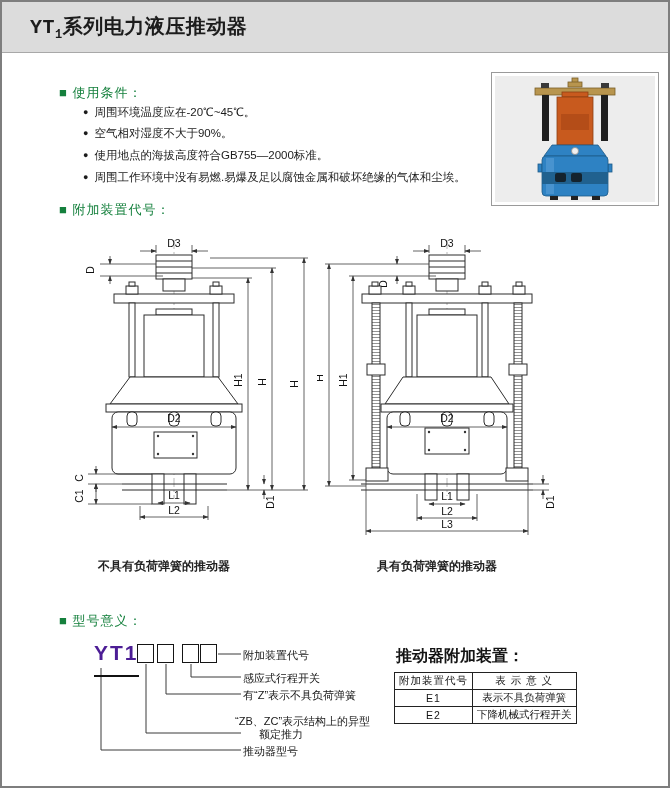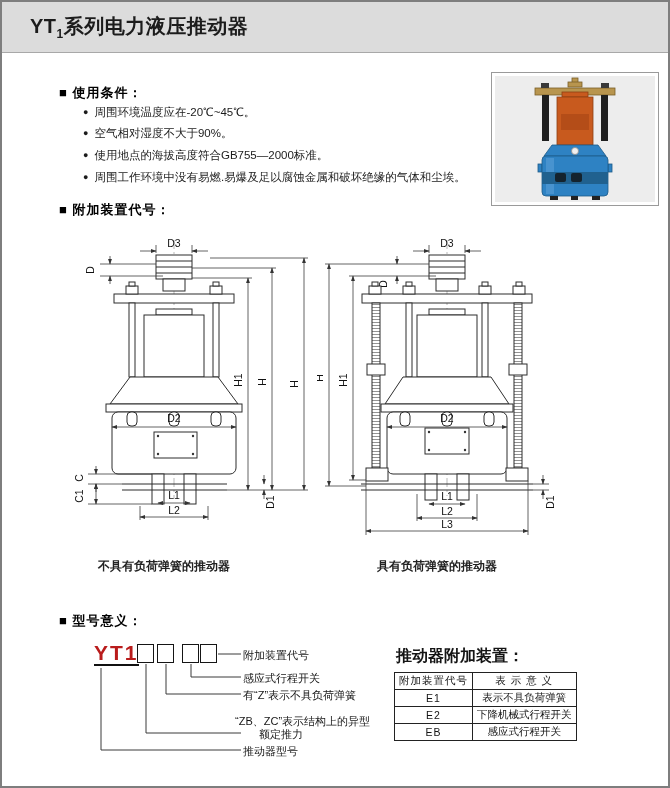--- a/index.html
+++ b/index.html
@@ -1,38 +1,38 @@
 <!DOCTYPE html>
 <html><head>
 <meta charset="utf-8">
 <style>
   html,body{margin:0;padding:0;background:#ffffff;}
   .page{position:relative;width:670px;height:788px;box-sizing:border-box;
         border:2px solid #7e7e7e;background:#fff;overflow:hidden;
         font-family:"Liberation Sans",sans-serif;color:#1a1a1a;}
   .header-band{position:absolute;left:0;top:0;right:0;height:51px;background:#dcdcdc;
         border-bottom:1px solid #a8a8a8;display:flex;align-items:center;
-        padding-left:28px;box-sizing:border-box;}
+        padding-left:28px;box-sizing:border-box;font-family:Liberation Mono, monospace;}
   .page-title{font-size:20px;font-weight:bold;color:#1c1c1c;letter-spacing:.5px;}
   .page-title sub{font-size:12px;}
-  .sec-heading{position:absolute;font-size:13px;font-weight:bold;color:#000000;letter-spacing:1px;}
+  .sec-heading{position:absolute;font-size:13px;font-weight:normal;color:#15803d;letter-spacing:1px;}
   .bullet-item{position:absolute;left:58px;font-size:11.5px;color:#1b1b1b;white-space:nowrap;margin-left:23px;}
   .bullet-item .b{font-size:9px;margin-right:6px;vertical-align:1px;}
   .caption{position:absolute;width:200px;text-align:center;font-size:12px;font-weight:bold;color:#222;}
   .photo-box{position:absolute;left:489px;top:70px;width:168px;height:134px;box-sizing:border-box;
         border:1px solid #9a9a9a;background:#fff;padding:3px;}
   .drawing{position:absolute;}
   svg text{font-family:"Liberation Sans",sans-serif;}
   .dl{font-size:10.5px;fill:#111;}
   .ol{stroke:#2d2d2d;stroke-width:1;fill:none;}
   .dim{stroke:#3c3c3c;stroke-width:.8;fill:none;}
   .cl{stroke:#999;stroke-width:.7;stroke-dasharray:9 3 2 3;}
   .model-wrap{position:absolute;left:55px;top:610px;width:335px;height:170px;}
   .model-prefix{position:absolute;left:37px;top:30px;font-size:21px;font-weight:bold;
-        letter-spacing:2px;color:#b91c1c;border-bottom:2px solid #111;padding-bottom:1px;line-height:1;}
+        letter-spacing:2px;color:#4c1d95;border-bottom:2px solid #111;padding-bottom:12px;line-height:1;}
   .mbox{position:absolute;top:32px;width:15px;height:17px;border:1.5px solid #151515;background:#fff;}
   .mlabel{position:absolute;font-size:11px;color:#161616;white-space:nowrap;}
   .mlines{position:absolute;left:0;top:0;}
   .table-wrap{position:absolute;left:392px;top:644px;}
   .table-title{font-size:16px;font-weight:600;color:#141414;margin:0 0 5px 2px;}
   table{border-collapse:collapse;}
   th,td{border:1px solid #222;font-size:10.5px;text-align:center;height:16px;
         padding:0 4px;font-weight:normal;color:#141414;white-space:nowrap;}
   th{letter-spacing:1px;}
   td.code{letter-spacing:1px;}
@@ -348,21 +348,17 @@
       </thead>
       <tbody>
         <tr>
           <td class="code">E1</td>
           <td>表示不具负荷弹簧</td>
         </tr>
         <tr>
           <td class="code">E2</td>
           <td>下降机械式行程开关</td>
         </tr>
-        <tr>
-          <td class="code">EB</td>
-          <td>感应式行程开关</td>
-        </tr>
       </tbody>
     </table>
   </div>
 
 </div>
 
 </body></html>

